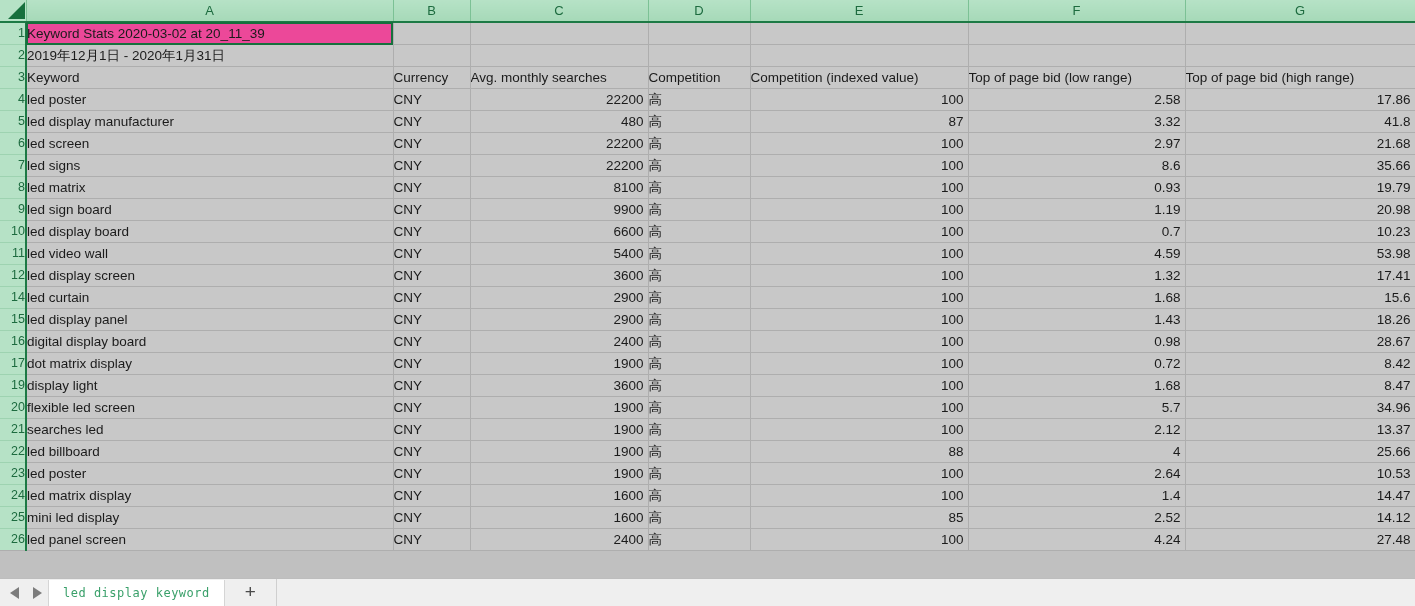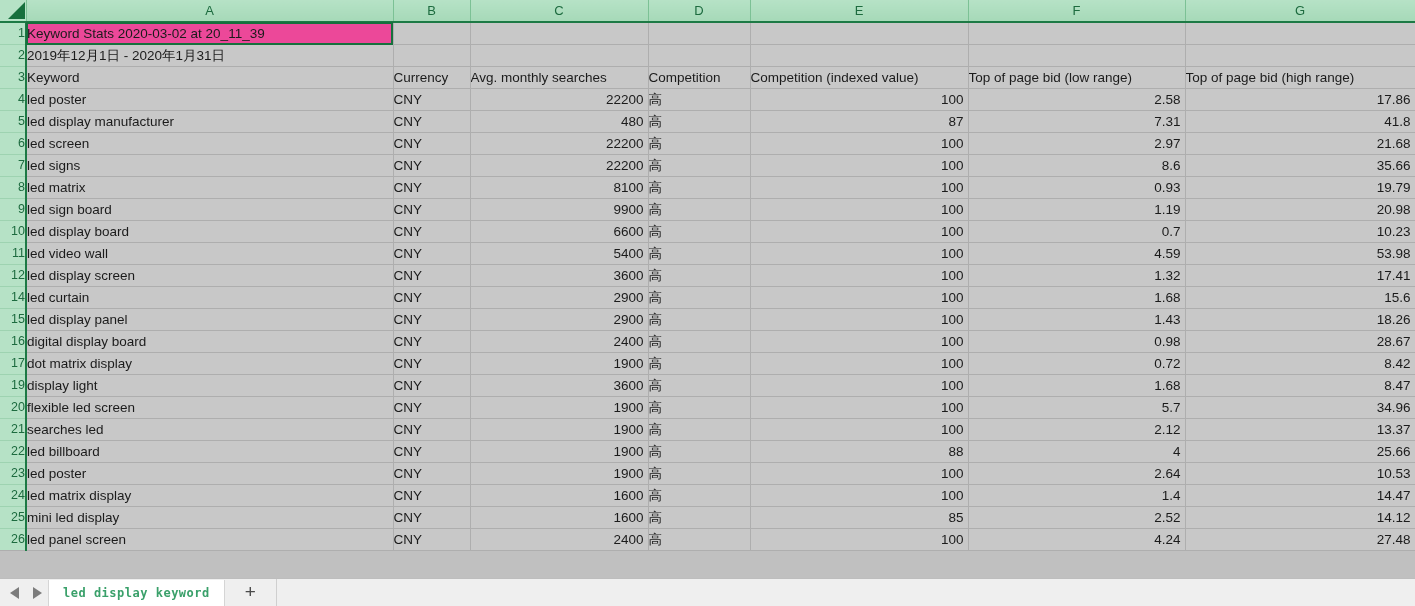--- a/index.html
+++ b/index.html
@@ -141,21 +141,20 @@
     display: flex;
     align-items: center;
     justify-content: center;
     min-width: 156px;
     padding: 0 14px;
     font-family: "DejaVu Sans Mono", "Liberation Mono", monospace;
     font-size: 12px;
     color: #3aa06a;
     letter-spacing: 0.5px;
     margin-top: 1px;
-    font-weight: bold;
   }
   .addtab {
     width: 52px;
     display: flex;
     align-items: center;
     justify-content: center;
     border-right: 1px solid #cfcfcf;
     color: #4a4a4a;
     font-size: 19px;
     line-height: 1;
@@ -237,21 +236,21 @@
             <td class="cell num">2.58</td>
             <td class="cell num">17.86</td>
           </tr>
           <tr class="datarow">
             <td class="rowhead">5</td>
             <td class="cell txt">led display manufacturer</td>
             <td class="cell txt">CNY</td>
             <td class="cell num">480</td>
             <td class="cell txt">高</td>
             <td class="cell num">87</td>
-            <td class="cell num">7.31</td>
+            <td class="cell num">3.32</td>
             <td class="cell num">41.8</td>
           </tr>
           <tr class="datarow">
             <td class="rowhead">6</td>
             <td class="cell txt">led screen</td>
             <td class="cell txt">CNY</td>
             <td class="cell num">22200</td>
             <td class="cell txt">高</td>
             <td class="cell num">100</td>
             <td class="cell num">2.97</td>

